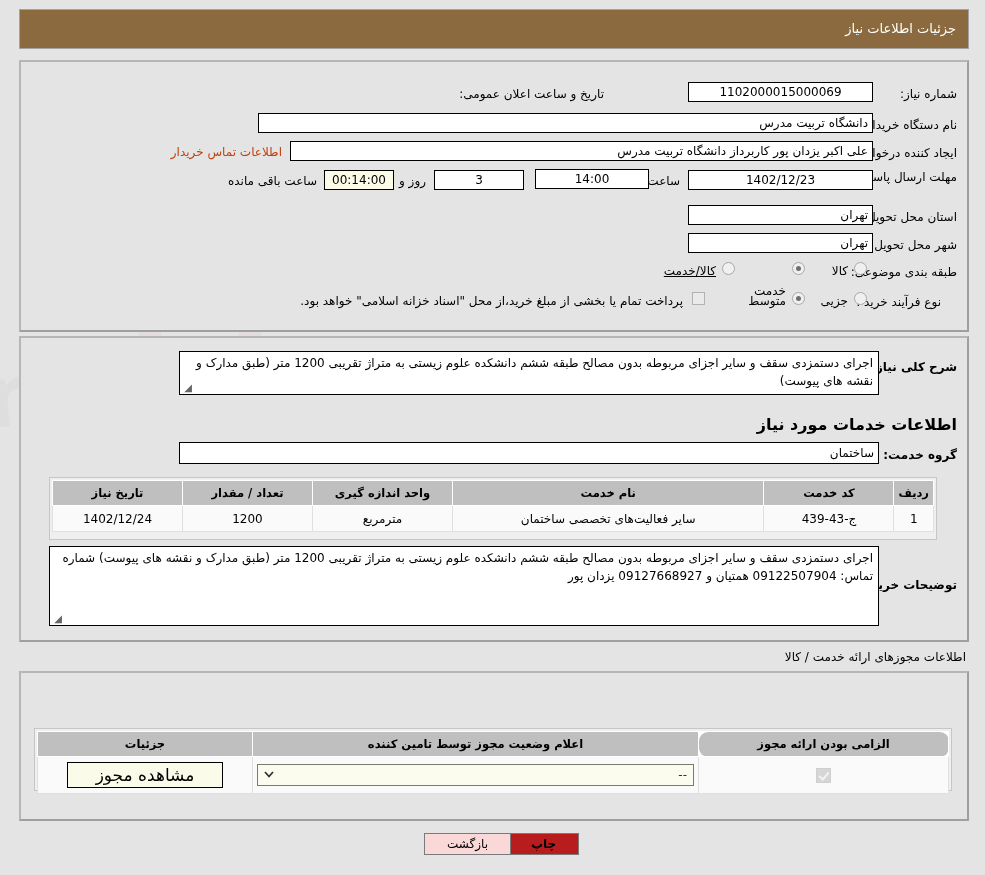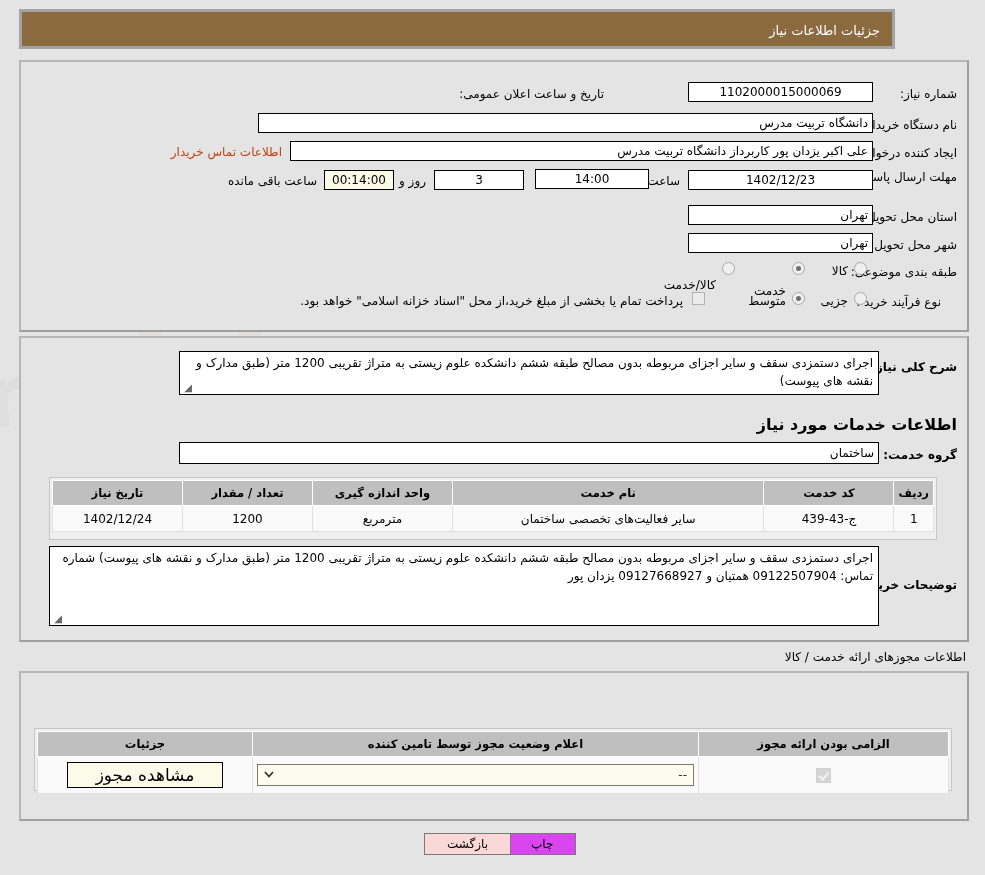--- a/index.html
+++ b/index.html
@@ -21,23 +21,23 @@
     width: 985px; height: 420px;
     pointer-events: none;
     z-index: 0;
     opacity: .30;
   }
 
   
   .header-bar {
     position: absolute;
     left: 19px; top: 9px;
-    width: 876px; height: 40px;
+    width: 950px; height: 40px;
     background: #8a6a3e;
-    border: 3px solid #a3a3a3;
+    border: 1px solid #a3a3a3;
     z-index: 2;
   }
   .header-title {
     position: absolute;
     right: 12px; top: 11px;
     color: #ffffff;
     font-size: 13px;
     letter-spacing: .3px;
   }
 
@@ -225,21 +225,21 @@
 
   
   .btn-bottom {
     position: absolute;
     font-size: 12px;
     border: 1px solid #6f6f6f;
     padding: 3px 22px;
     cursor: pointer;
     text-align: center;
   }
-  .btn-print  { background: #d946ef; border-color: #7a7a7a; }
+  .btn-print  { background: #b91c1c; border-color: #7a7a7a; font-weight: bold; }
   .btn-back   { background: #fbd8d8; border-color: #7a7a7a; }
 </style>
 </head>
 <body>
 
 <div id="root">
 
   <svg class="watermark" viewBox="0 0 985 420">
     <g fill="#d9b0b4" opacity="0.55">
       <path d="M150 90 L250 60 L250 230 Q250 285 200 310 Q150 285 150 230 Z" fill="none" stroke="#e0b8bc" stroke-width="22"></path>
@@ -285,21 +285,21 @@
 
       <div class="lbl" style="right:10px; top:176px;">شهر محل تحویل:</div>
       <div class="fld" style="right:94px; top:171px; width:185px;">تهران</div>
 
       <div class="lbl" style="right:10px; top:203px;">طبقه بندی موضوعی:</div>
       <div class="radio" id="cat-r0" style="right:100px; top:200px;"></div>
       <div class="rlabel" style="right:119px; top:202px;">کالا</div>
       <div class="radio on" id="cat-r1" style="right:162px; top:200px;"></div>
       <div class="rlabel" style="right:181px; top:202px;margin-top:20px;">خدمت</div>
       <div class="radio" id="cat-r2" style="right:232px; top:200px;"></div>
-      <div class="rlabel" style="right:251px; top:216px;">کالا/خدمت</div>
+      <div class="rlabel" style="right:251px; top:202px;text-decoration:underline;">کالا/خدمت</div>
 
       <div class="lbl" style="right:26px; top:233px;">نوع فرآیند خرید :</div>
       <div class="radio" id="proc-r0" style="right:100px; top:230px;"></div>
       <div class="rlabel" style="right:119px; top:232px;">جزیی</div>
       <div class="radio on" id="proc-r1" style="right:162px; top:230px;"></div>
       <div class="rlabel" style="right:181px; top:232px;">متوسط</div>
 
       <div class="chk-sq" style="right:262px; top:230px;"></div>
       <div class="rlabel" style="right:284px; top:232px;">پرداخت تمام یا بخشی از مبلغ خرید،از محل "اسناد خزانه اسلامی" خواهد بود.</div>
     </div>
@@ -353,21 +353,21 @@
   </div>
 
   <div class="plain-title" style="right:19px; top:650px;">اطلاعات مجوزهای ارائه خدمت / کالا</div>
 
   <div class="panel" style="left:19px; top:671px; width:950px; height:150px;">
     <div class="panel-inner">
       <div class="tbl-wrap" style="right:15px; top:55px; width:918px; height:63px;">
         <table class="tbl" style="position:relative; width:100%;">
           <thead>
             <tr>
-              <th style="width:250px;">الزامی بودن ارائه مجوز</th>
+              <th style="width:250px;border-radius:9px;">الزامی بودن ارائه مجوز</th>
               <th>اعلام وضعیت مجوز توسط تامین کننده</th>
               <th style="width:215px;">جزئیات</th>
             </tr>
           </thead>
           <tbody>
             <tr>
               <td>
                 <span class="permit-check"></span>
               </td>
               <td>

